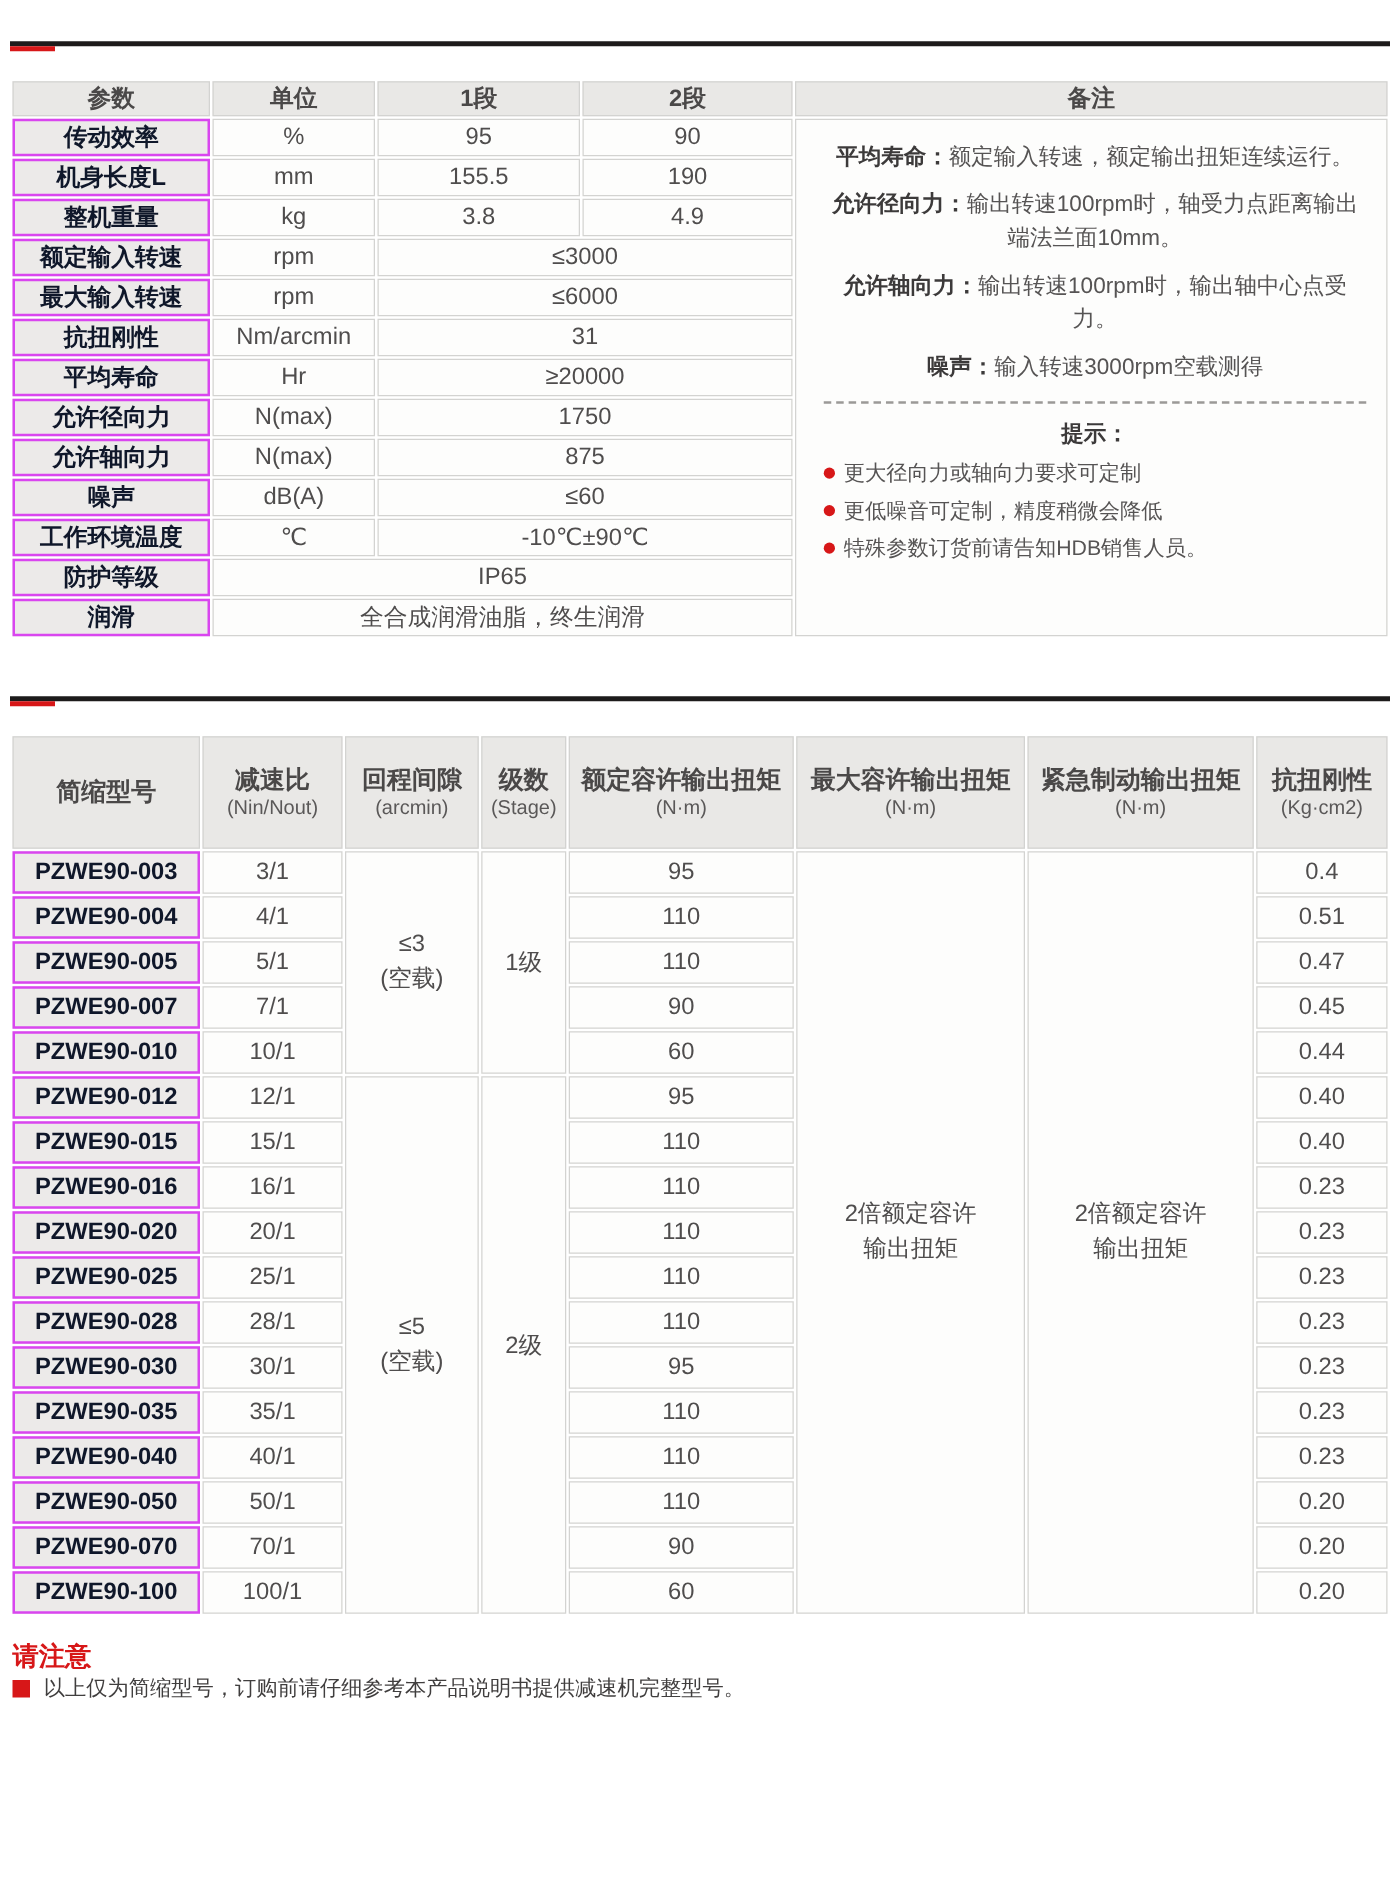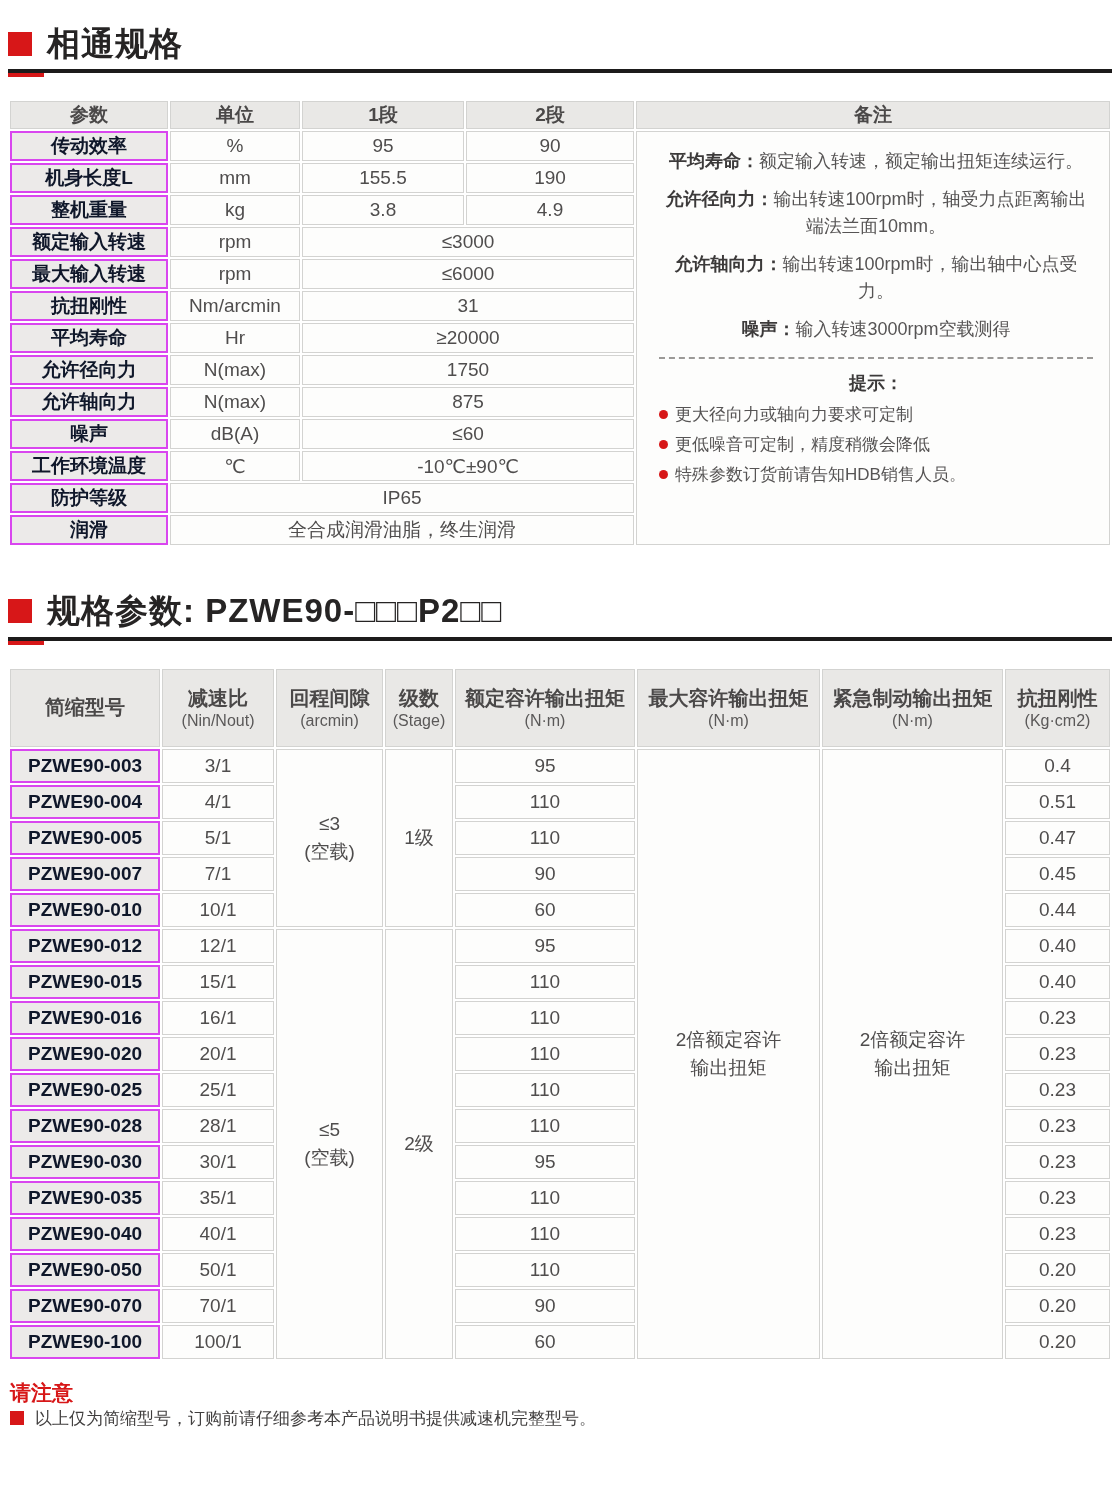--- a/index.html
+++ b/index.html
@@ -33,42 +33,38 @@
     vertical-align:top; text-align:center; padding:16px 16px 10px 22px; font-size:18px;
   }
   .remark-p { margin-bottom:11px; line-height:1.5; color:#565454; }
   .remark-p b { color:#3c3a3a; }
   .dashed-divider { border:none; border-top:2px dashed #9b9997; margin:14px 0 12px; }
   .tips-label { font-weight:bold; color:#3c3a3a; margin-bottom:8px; font-size:18px; }
   .tip-item { display:flex; align-items:center; gap:7px; margin-bottom:7px; font-size:17px; color:#565454; }
   .tip-dot { width:9px; height:9px; border-radius:50%; background:var(--red); flex:none; }
 
   
-  .t2 thead tr { height:78px;padding-left:16px; }
+  .t2 thead tr { height:90px;padding-left:16px; }
   .t2 tbody tr { height:34px; }
   .h-main { font-size:20px; font-weight:bold; line-height:1.25; }
   .h-sub { font-size:16px; font-weight:normal; color:#5a5858; margin-top:1px; }
   .t2 td div { line-height:1.45; }
 
   
   .notice { margin-top:18px; padding-left:2px; }
   .notice-title { color:var(--red); font-size:21px; font-weight:bold; margin-bottom:0; }
   .notice-item { display:flex; align-items:center; gap:11px; margin-bottom:21px; font-size:17px; color:#403e3e; }
   .notice-sq { width:14px; height:14px; background:var(--red); flex:none; }
 </style>
 </head>
 <body>
 
 <div class="page">
 
   <div class="sec-head">
-    <div class="sec-title">
-      <span class="sq"></span>
-      <h1>相通规格</h1>
-    </div>
     <div class="rule">
       <span class="rule-red"></span>
     </div>
   </div>
 
   <table class="t1">
     <colgroup>
       <col style="width:158px">
         <col style="width:130px">
         <col style="width:162px">
@@ -168,24 +164,20 @@
           <td colspan="3">IP65</td>
         </tr>
         <tr>
           <th>润滑</th>
           <td colspan="3">全合成润滑油脂，终生润滑</td>
         </tr>
       </tbody>
   </table>
 
   <div class="sec-head" style="margin-top:46px;">
-    <div class="sec-title">
-      <span class="sq"></span>
-      <h1>规格参数: PZWE90-□□□P2□□</h1>
-    </div>
     <div class="rule">
       <span class="rule-red"></span>
     </div>
   </div>
 
   <table class="t2">
     <colgroup>
       <col style="width:150px">
         <col style="width:112px">
         <col style="width:107px">

